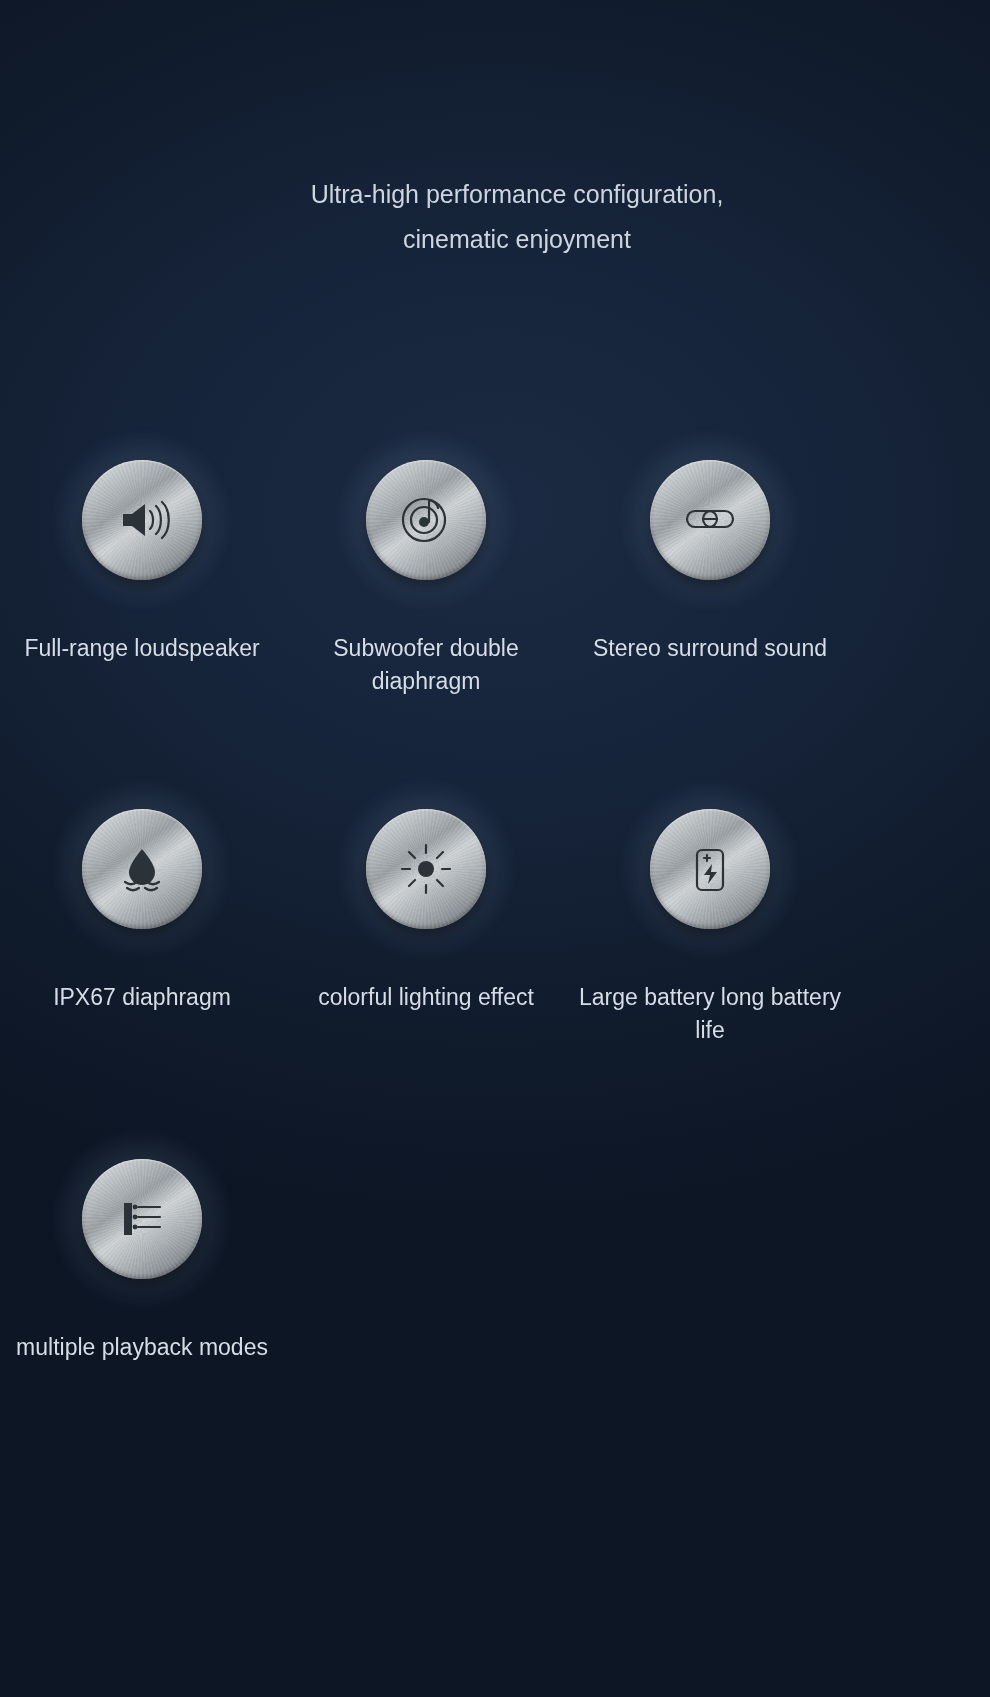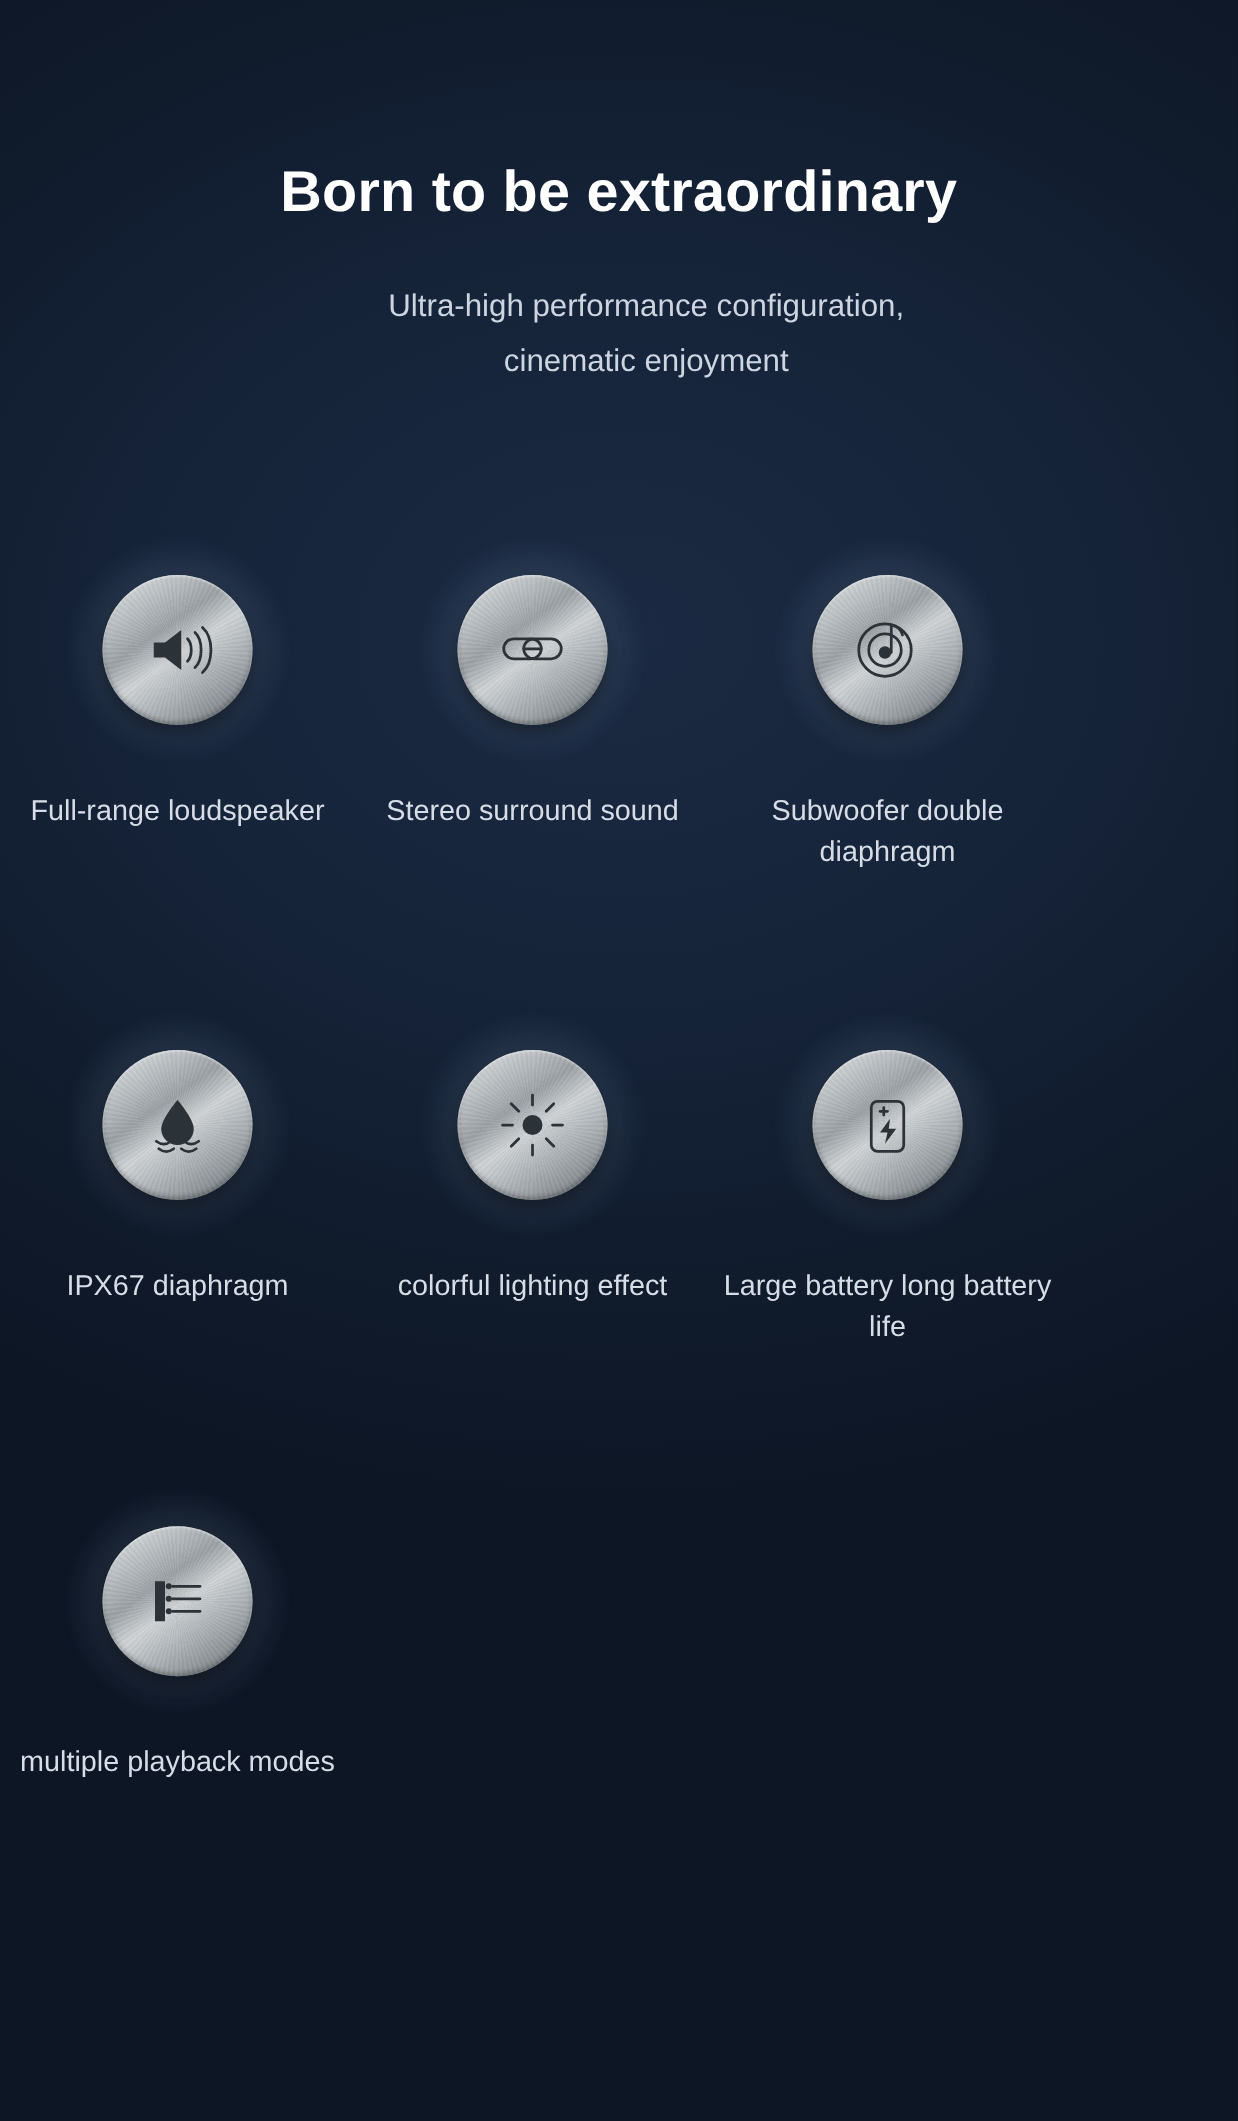--- a/index.html
+++ b/index.html
@@ -44,21 +44,21 @@
     font-weight: 400;
     padding-left: 44px;
   }
   .grid {
     position: absolute;
     top: 430px;
     left: 0;
     width: 852px;
     display: grid;
     grid-template-columns: repeat(3, 1fr);
-    row-gap: 113px;
+    row-gap: 82px;
   }
   .cell {
     display: flex;
     flex-direction: column;
     align-items: center;
     position: relative;
   }
   .badge-wrap {
     position: relative;
     width: 180px;
@@ -126,21 +126,20 @@
   .icon-fill {
     fill: #2b3238;
   }
 </style>
 </head>
 <body>
 
 <div class="page">
 
   <div class="header">
-    <h1 class="title">Born to be extraordinary</h1>
     <p class="subtitle">
       <span>Ultra-high performance configuration,</span><br>
       <span>cinematic enjoyment</span>
     </p>
   </div>
 
   <div class="grid">
 
     <div class="cell">
       <div class="badge-wrap">
@@ -157,46 +156,46 @@
         </div>
       </div>
       <div class="caption">Full-range loudspeaker</div>
     </div>
 
     <div class="cell">
       <div class="badge-wrap">
         <div class="glow"></div>
         <div class="badge">
           <span>
-            <svg width="62" height="62" viewBox="0 0 62 62">
-              <rect class="icon-stroke" x="8" y="22" width="30" height="16" rx="8"></rect>
-              <rect class="icon-stroke" x="24" y="22" width="30" height="16" rx="8"></rect>
-              <path class="icon-stroke" d="M24 30h14"></path>
-            </svg>
-          </span>
-        </div>
-      </div>
-      <div class="caption">Stereo surround sound</div>
-    </div>
-
-    <div class="cell">
-      <div class="badge-wrap">
-        <div class="glow"></div>
-        <div class="badge">
-          <span>
             <svg width="60" height="60" viewBox="0 0 60 60">
               <circle class="icon-stroke" cx="28" cy="30" r="21"></circle>
               <circle class="icon-stroke" cx="28" cy="30" r="13"></circle>
               <circle class="icon-fill" cx="28" cy="32" r="5"></circle>
               <path class="icon-stroke" d="M33 32V10c5 1 8 4 9 8"></path>
             </svg>
           </span>
         </div>
       </div>
       <div class="caption">Subwoofer double diaphragm</div>
+    </div>
+
+    <div class="cell">
+      <div class="badge-wrap">
+        <div class="glow"></div>
+        <div class="badge">
+          <span>
+            <svg width="62" height="62" viewBox="0 0 62 62">
+              <rect class="icon-stroke" x="8" y="22" width="30" height="16" rx="8"></rect>
+              <rect class="icon-stroke" x="24" y="22" width="30" height="16" rx="8"></rect>
+              <path class="icon-stroke" d="M24 30h14"></path>
+            </svg>
+          </span>
+        </div>
+      </div>
+      <div class="caption">Stereo surround sound</div>
     </div>
 
 
     <div class="cell">
       <div class="badge-wrap">
         <div class="glow"></div>
         <div class="badge">
           <span>
             <svg width="58" height="58" viewBox="0 0 58 58">
               <path class="icon-fill" d="M29 9c0 0-13 15-13 23a13 13 0 0 0 26 0C42 24 29 9 29 9z"></path>

